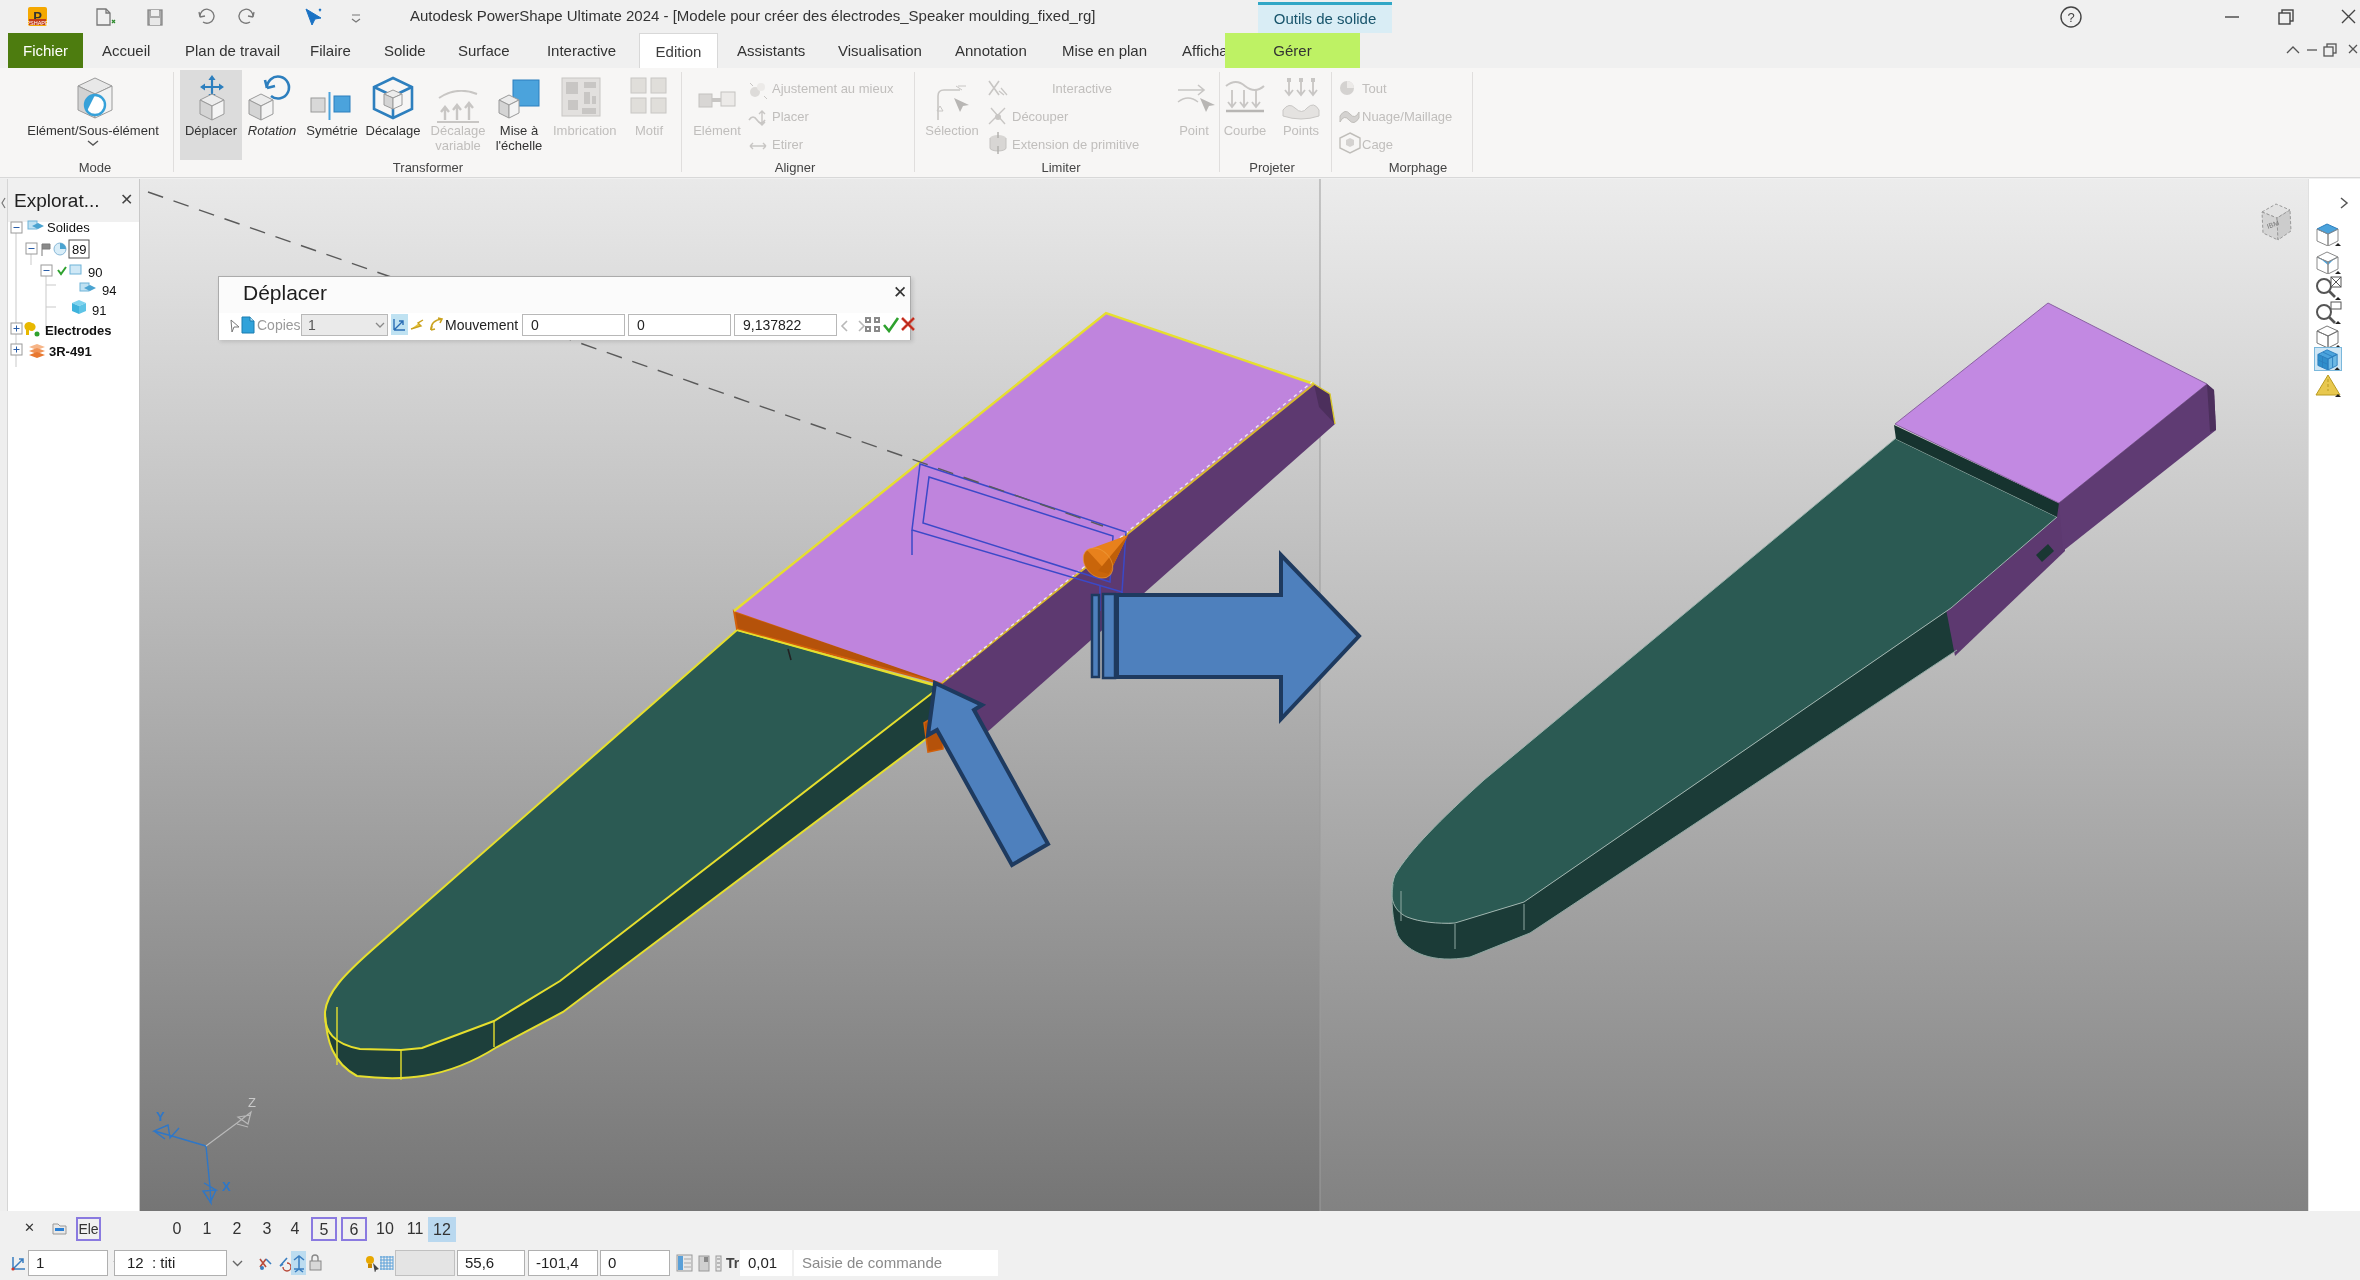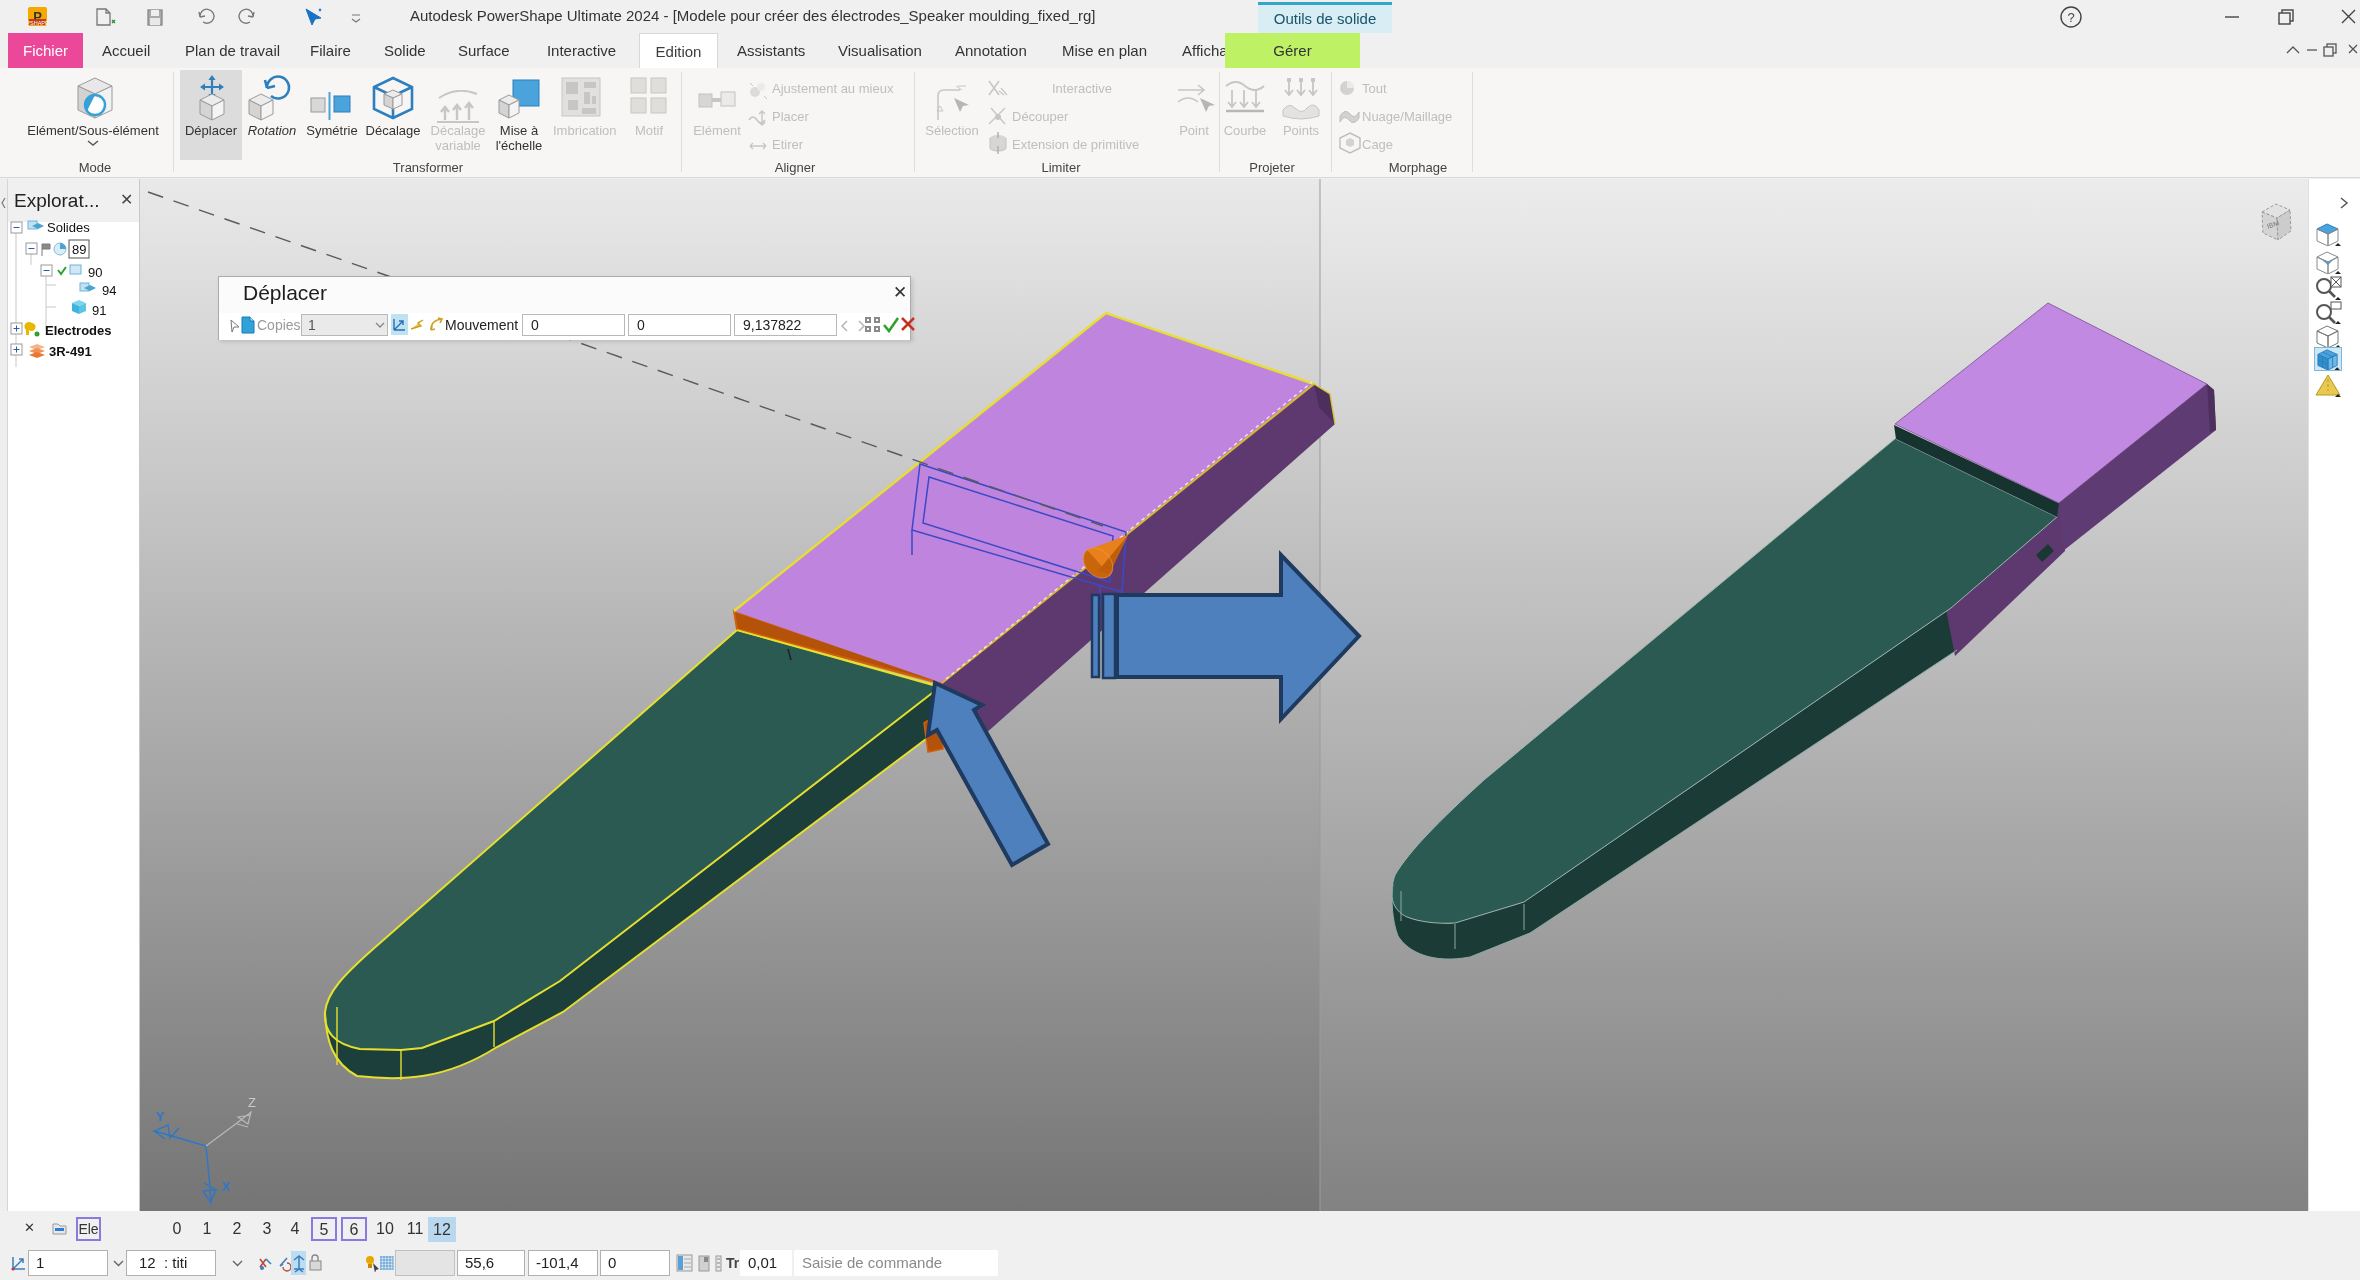--- a/index.html
+++ b/index.html
@@ -8,21 +8,21 @@
 #app { position:relative; width:2360px; height:1280px; }
 .abs { position:absolute; }
 
 #titlebar { position:absolute; left:0; top:0; width:2360px; height:33px; background:#f0f0f0; }
 #titletext { position:absolute; left:410px; top:7px; width:640px; text-align:left;
   font-size:15px; color:#333; white-space:nowrap; }
 
 #tabrow { position:absolute; left:0; top:33px; width:2360px; height:35px; background:#f0f0f0; }
 .tab { position:absolute; top:0; height:35px; line-height:35px; font-size:15px; color:#333;
   text-align:center; white-space:nowrap; }
-#tab-fichier { left:8px; width:75px; background:#ec4899; color:#fff; height:37px; }
+#tab-fichier { left:8px; width:75px; background:#4d7c0f; color:#fff; height:37px; }
 #tab-edition { background:#ffffff; color:#3d3d3d; border:1px solid #d8d8d8; border-bottom:none; }
 
 #ribbon { position:absolute; left:0; top:68px; width:2360px; height:110px; background:#f7f6f5;
   border-bottom:1px solid #d8d8d8; }
 .rgroup-label { position:absolute; top:92px; font-size:13px; color:#444; text-align:center; }
 .rsep { position:absolute; top:4px; width:1px; height:100px; background:#e0dedd; }
 .btnlabel { position:absolute; font-size:13px; color:#333; text-align:center; white-space:nowrap; }
 .btnlabel.dis { color:#c0bebc; }
 .rowlabel { position:absolute; font-size:13px; color:#c0bebc; white-space:nowrap; }
 
@@ -632,21 +632,21 @@
 
 <div id="status">
   <svg class="abs" style="left:11px;top:6px" width="16" height="18">
         <path d="M2,15 h12 M2,15 V3 M2,15 l10,-10 m0,4 v-4 h-4" stroke="#3a7ec0" fill="none" stroke-width="1.5"></path>
         <circle cx="2" cy="15" r="1.6" fill="#d43a2a"></circle>
       </svg>
   <div class="sfield" style="left:28px;width:80px;">1</div>
   <svg class="abs" style="left:112px;top:11px" width="13" height="9">
         <path d="M2,2 l4.5,4.5 L11,2" stroke="#666" fill="none" stroke-width="1.4"></path>
       </svg>
-  <div class="sfield" style="left:126px;width:90px;padding-left:12px;">12&nbsp; : titi</div>
+  <div class="sfield" style="left:114px;width:113px;padding-left:12px;">12&nbsp; : titi</div>
   <svg class="abs" style="left:231px;top:11px" width="13" height="9">
         <path d="M2,2 l4.5,4.5 L11,2" stroke="#666" fill="none" stroke-width="1.4"></path>
       </svg>
   <svg class="abs" style="left:258px;top:5px" width="66" height="22">
     <path d="M2,14 l6,-8 m0,8 l-6,-8" stroke="#b84a3a" stroke-width="1.6"></path>
     <path d="M8,6 l5,5" stroke="#3a7ec0" stroke-width="1.6"></path>
     <circle cx="4" cy="15" r="2" fill="#3a7ec0"></circle>
     <path d="M22,13 l7,-8 m-7,8 l3,-2" stroke="#3a7ec0" stroke-width="1.6"></path>
     <path d="M25,14 a4,4 0 1 0 4,-4" fill="none" stroke="#b84a3a" stroke-width="1.4"></path>
   </svg>

